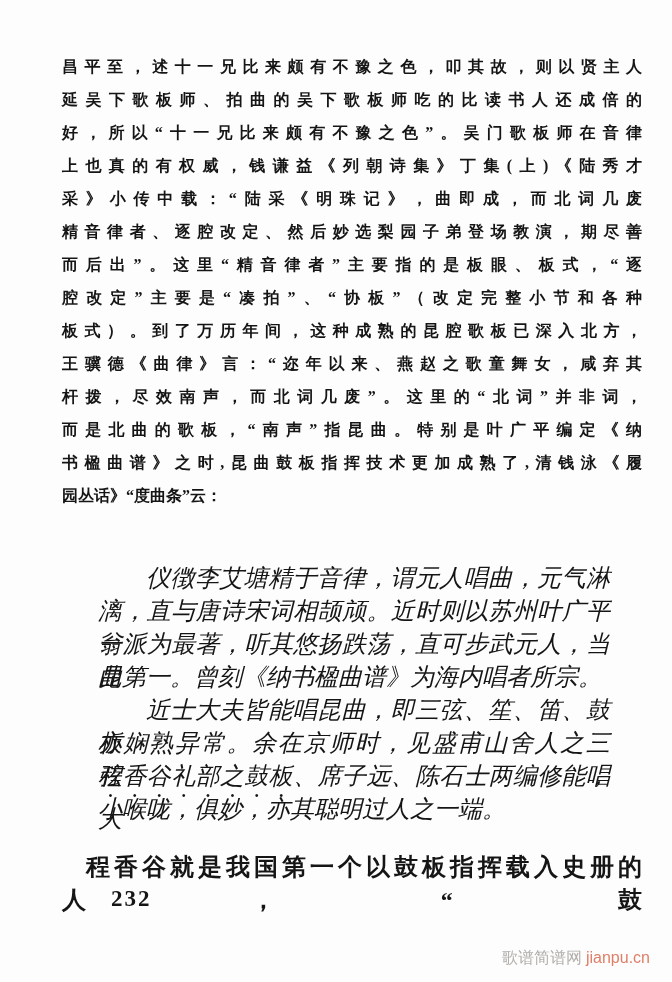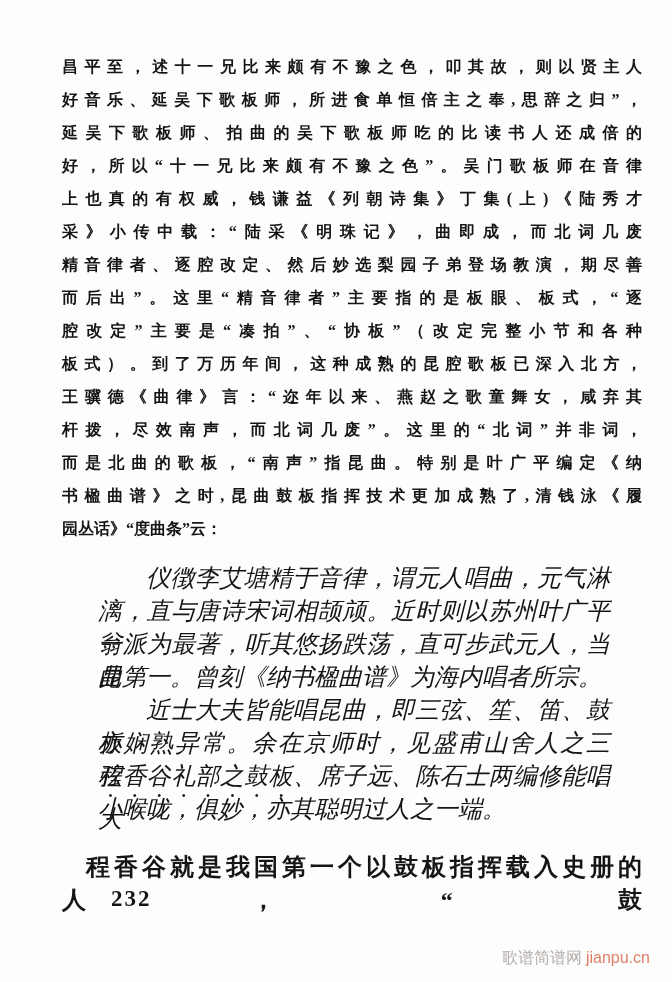--- a/index.html
+++ b/index.html
@@ -69,21 +69,20 @@
   }
   .watermark .domain { margin-left: 4px; text-align: center; }
 </style>
 </head>
 <body>
 
 <div class="page" style="color: rgb(21, 21, 21);">
 
   <div class="main-text">
     <div class="line fill">昌平至，述十一兄比来颇有不豫之色，叩其故，则以贤主人</div>
-    <div class="line fill">好音乐、延吴下歌板师，所进食单恒倍主之奉,思辞之归”，</div>
     <div class="line fill">延吴下歌板师、拍曲的吴下歌板师吃的比读书人还成倍的</div>
     <div class="line fill">好，所以“十一兄比来颇有不豫之色”。吴门歌板师在音律</div>
     <div class="line fill">上也真的有权威，钱谦益《列朝诗集》丁集(上)《陆秀才</div>
     <div class="line fill">采》小传中载：“陆采《明珠记》，曲即成，而北词几废</div>
     <div class="line fill">精音律者、逐腔改定、然后妙选梨园子弟登场教演，期尽善</div>
     <div class="line fill">而后出”。这里“精音律者”主要指的是板眼、板式，“逐</div>
     <div class="line fill">腔改定”主要是“凑拍”、“协板”（改定完整小节和各种</div>
     <div class="line fill">板式）。到了万历年间，这种成熟的昆腔歌板已深入北方，</div>
     <div class="line fill">王骥德《曲律》言：“迩年以来、燕赵之歌童舞女，咸弃其</div>
     <div class="line fill">杆拨，尽效南声，而北词几废”。这里的“北词”并非词，</div>

